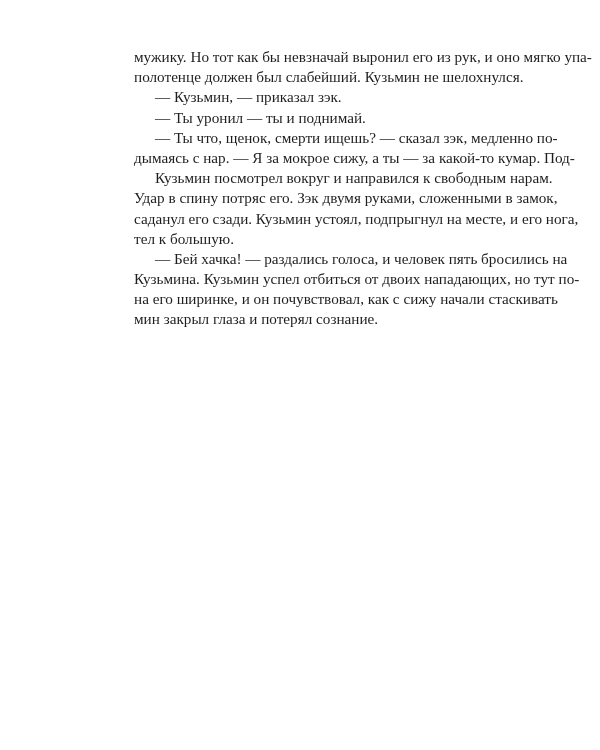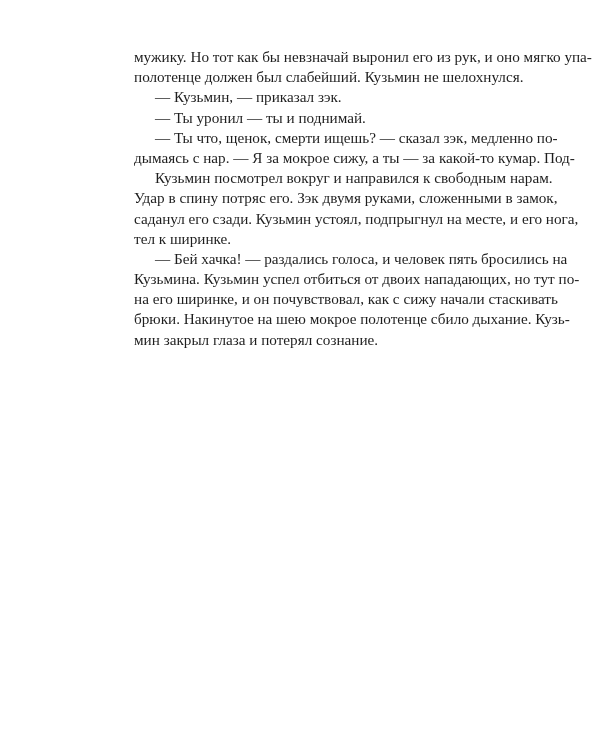--- a/index.html
+++ b/index.html
@@ -58,23 +58,22 @@
 
   <div>
     <span class="line indent">— Ты что, щенок, смерти ищешь? — сказал зэк, медленно по-</span>
     <span class="line">дымаясь с нар. — Я за мокрое сижу, а ты — за какой-то кумар. Под-</span>
   </div>
 
   <div>
     <span class="line indent">Кузьмин посмотрел вокруг и направился к свободным нарам.</span>
     <span class="line">Удар в спину потряс его. Зэк двумя руками, сложенными в замок,</span>
     <span class="line">саданул его сзади. Кузьмин устоял, подпрыгнул на месте, и его нога,</span>
-    <span class="line last">тел к ширинке.</span>
+    <span class="line last">тел к большую.</span>
   </div>
 
   <div>
     <span class="line indent">— Бей хачка! — раздались голоса, и человек пять бросились на</span>
     <span class="line">Кузьмина. Кузьмин успел отбиться от двоих нападающих, но тут по-</span>
     <span class="line">на его ширинке, и он почувствовал, как с сижу начали стаскивать</span>
-    <span class="line">брюки. Накинутое на шею мокрое полотенце сбило дыхание. Кузь-</span>
     <span class="line last">мин закрыл глаза и потерял сознание.</span>
   </div>
 </div>
 
 </body></html>

